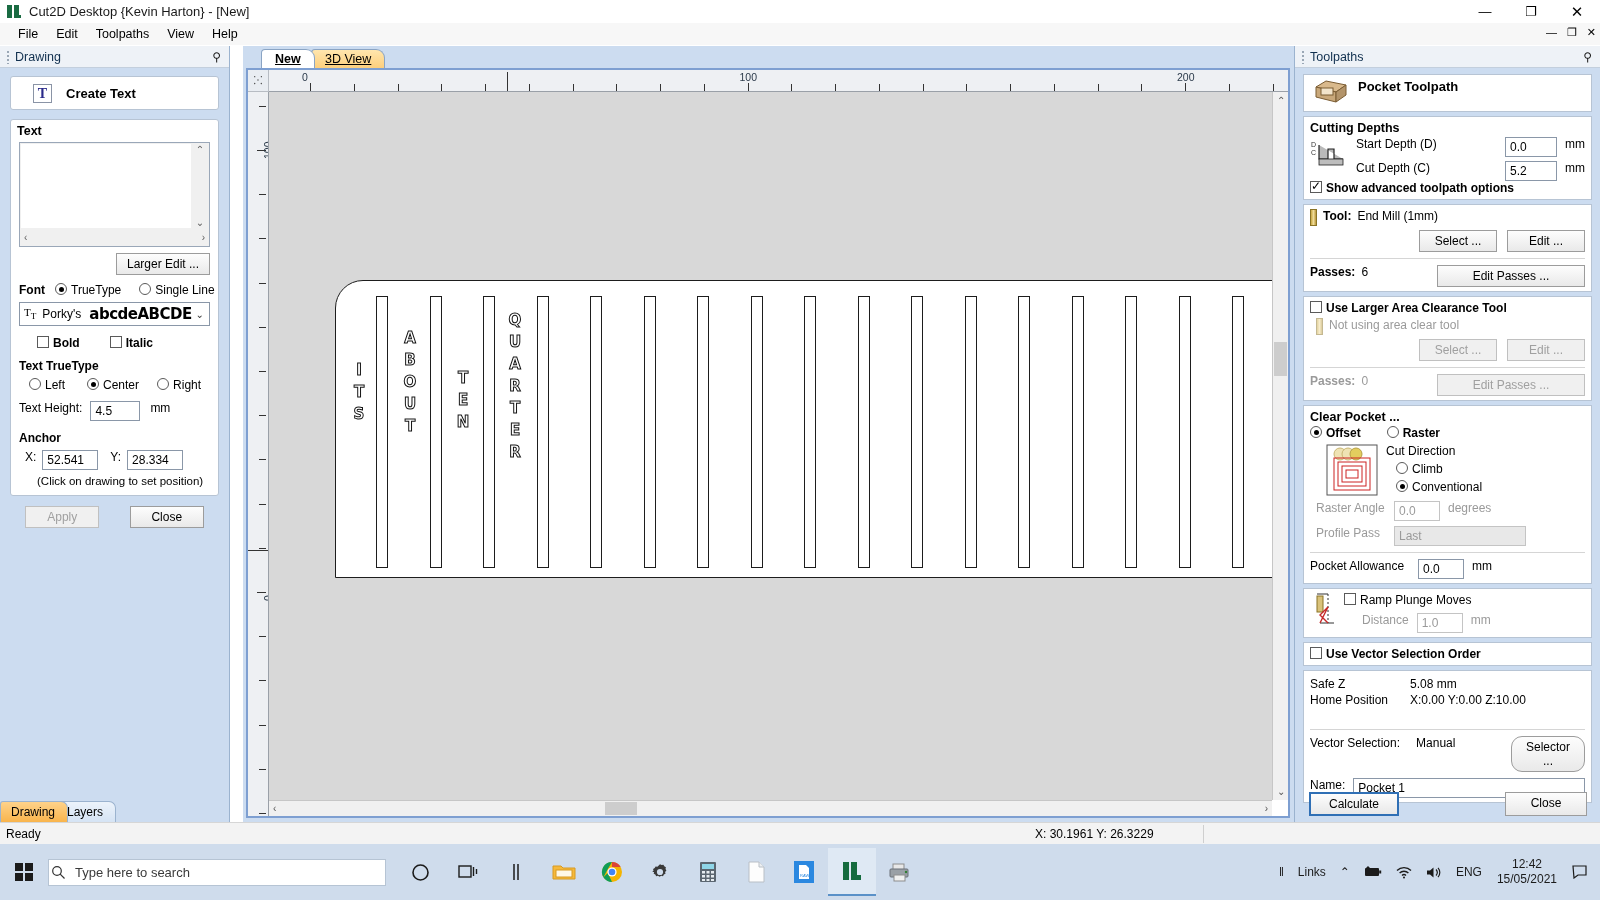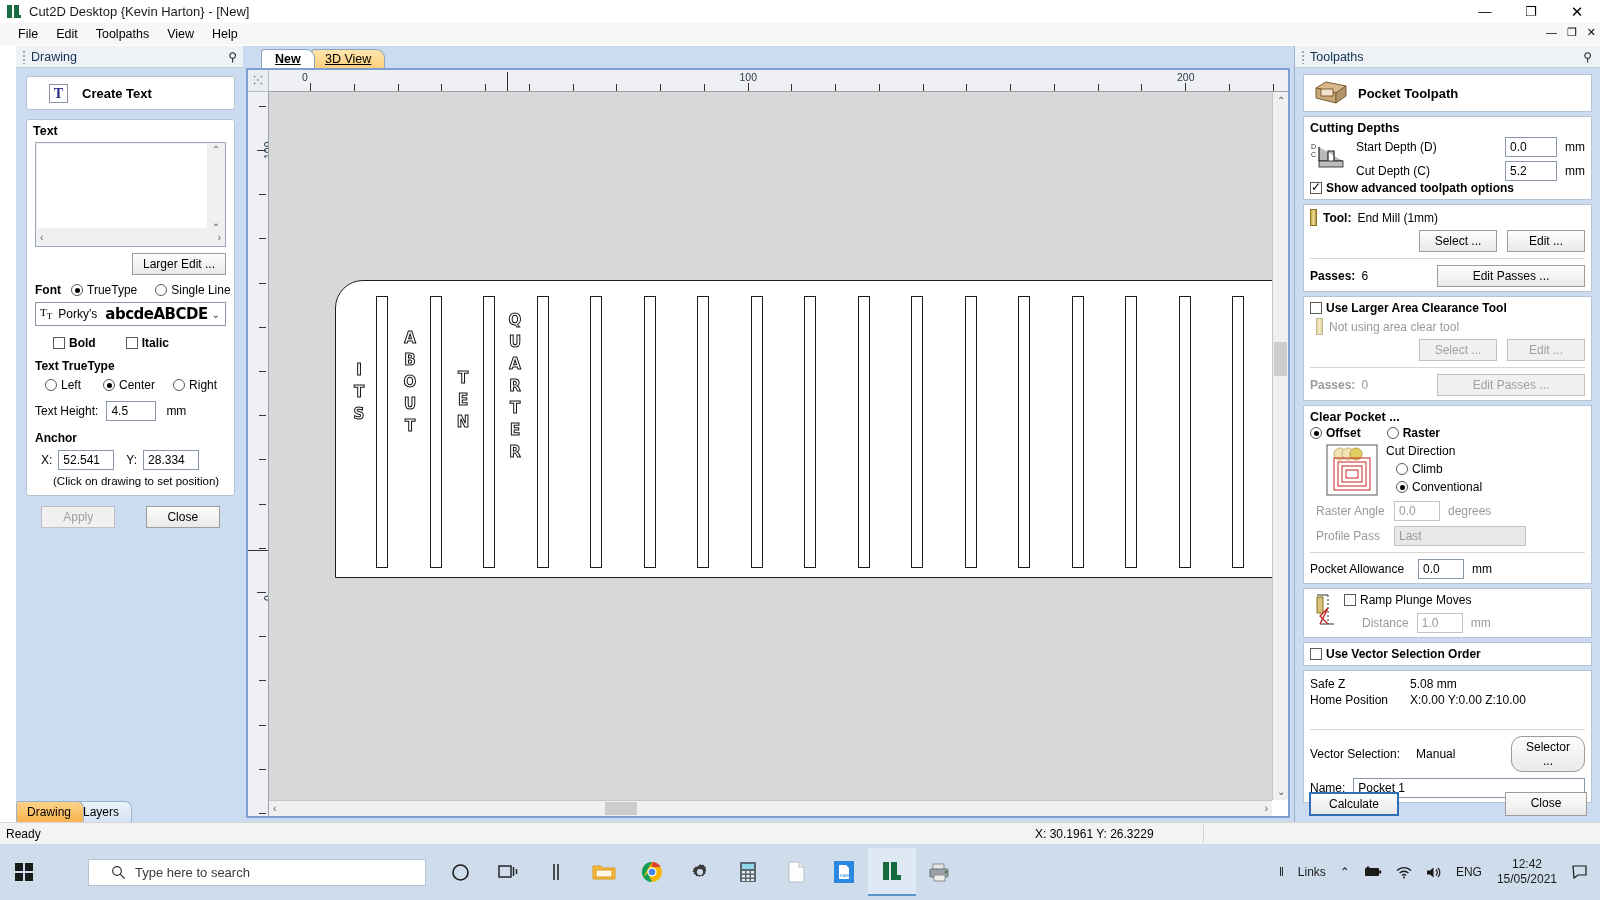--- a/index.html
+++ b/index.html
@@ -37,21 +37,21 @@
     position: absolute; top: 23px; left: 0; width: 1600px; height: 22px;
     background: #f7f7f7;
     display: flex; align-items: center; padding-left: 9px;
   }
   .menu-item { padding: 2px 9px; font-size: 12.5px; color: #000; }
   .mdi-btns { position: absolute; right: 4px; top: 25px; display: flex; gap: 10px; font-size: 11px; }
   .mdi-btn { color: #000; line-height: 14px; }
 
   
   .left-dock {
-    position: absolute; left: 16px; top: 46px; width: 230px; height: 776px;
+    position: absolute; left: 0; top: 46px; width: 230px; height: 776px;
     background: #ccdcf0;
     border-right: 1px solid #9bb3cf;
   }
   .dock-header {
     height: 22px; background: #eef2f7; display: flex; align-items: center;
     padding-left: 6px; font-size: 12.5px; color: #11304f;
     border-bottom: 1px solid #c3cfdd;
   }
   .grip { width: 4px; height: 14px; margin-right: 5px;
     background-image: radial-gradient(#9aa7b5 40%, transparent 41%);
@@ -85,21 +85,21 @@
   .hsb {
     position: absolute; left: 1px; right: 1px; bottom: 1px; height: 16px; background: #f0f0f0;
     display: flex; justify-content: space-between; align-items: center;
     color: #606060; font-size: 10px; padding: 0 3px;
   }
   .btn {
     background: linear-gradient(#fdfdfd, #e9e9e9); border: 1px solid #9c9c9c;
     font-size: 12px; padding: 3px 10px; text-align: center; color: #000;
   }
   .btn.disabled { color: #a0a0a0; background: #f0f0f0; border-color: #c0c0c0; }
-  .row { display: flex; align-items: center; }
+  .row { display: flex; align-items: flex-start; }
   .radio, .check {
     display: inline-block; width: 12px; height: 12px; border: 1px solid #5a5a5a;
     background: #fff; position: relative; margin-right: 4px; vertical-align: -2px;
   }
   .radio { border-radius: 50%; }
   .radio.on::after {
     content: ""; position: absolute; left: 2.5px; top: 2.5px; width: 5px; height: 5px;
     border-radius: 50%; background: #000;
   }
   .check.on::after {
@@ -231,21 +231,21 @@
   
   .taskbar {
     position: absolute; left: 0; top: 844px; width: 1600px; height: 56px;
     background: #cfdcec; display: flex; align-items: center;
   }
   .start-btn { width: 48px; display: flex; justify-content: center; }
   .win-logo { width: 19px; height: 19px; position: relative; }
   .win-logo i { position: absolute; background: #1b1b1b; width: 8px; height: 8px; }
   .search-box {
     width: 338px; height: 27px; background: #fff; border: 1px solid #b6c4d4;
-    display: flex; align-items: center; padding-left: 22px; font-size: 13px; color: #3a3a3a; margin-left: 40px;
+    display: flex; align-items: center; padding-left: 2px; font-size: 13px; color: #3a3a3a;
   }
   .tb-icons { display: flex; align-items: center; gap: 0; margin-left: 10px; }
   .tb-ico { width: 48px; height: 48px; display: flex; align-items: center; justify-content: center; }
   .tb-ico.active { background: #dfe9f4; border-bottom: 2px solid #5a91c8; }
   .tray { margin-left: auto; display: flex; align-items: center; gap: 0; padding-right: 6px; font-size: 12px; color: #1b1b1b; }
   .tray-item { padding: 0 7px; display: flex; align-items: center; }
   .clock { text-align: center; line-height: 15px; font-size: 12px; padding: 0 8px; }
 </style>
 </head>
 <body>

